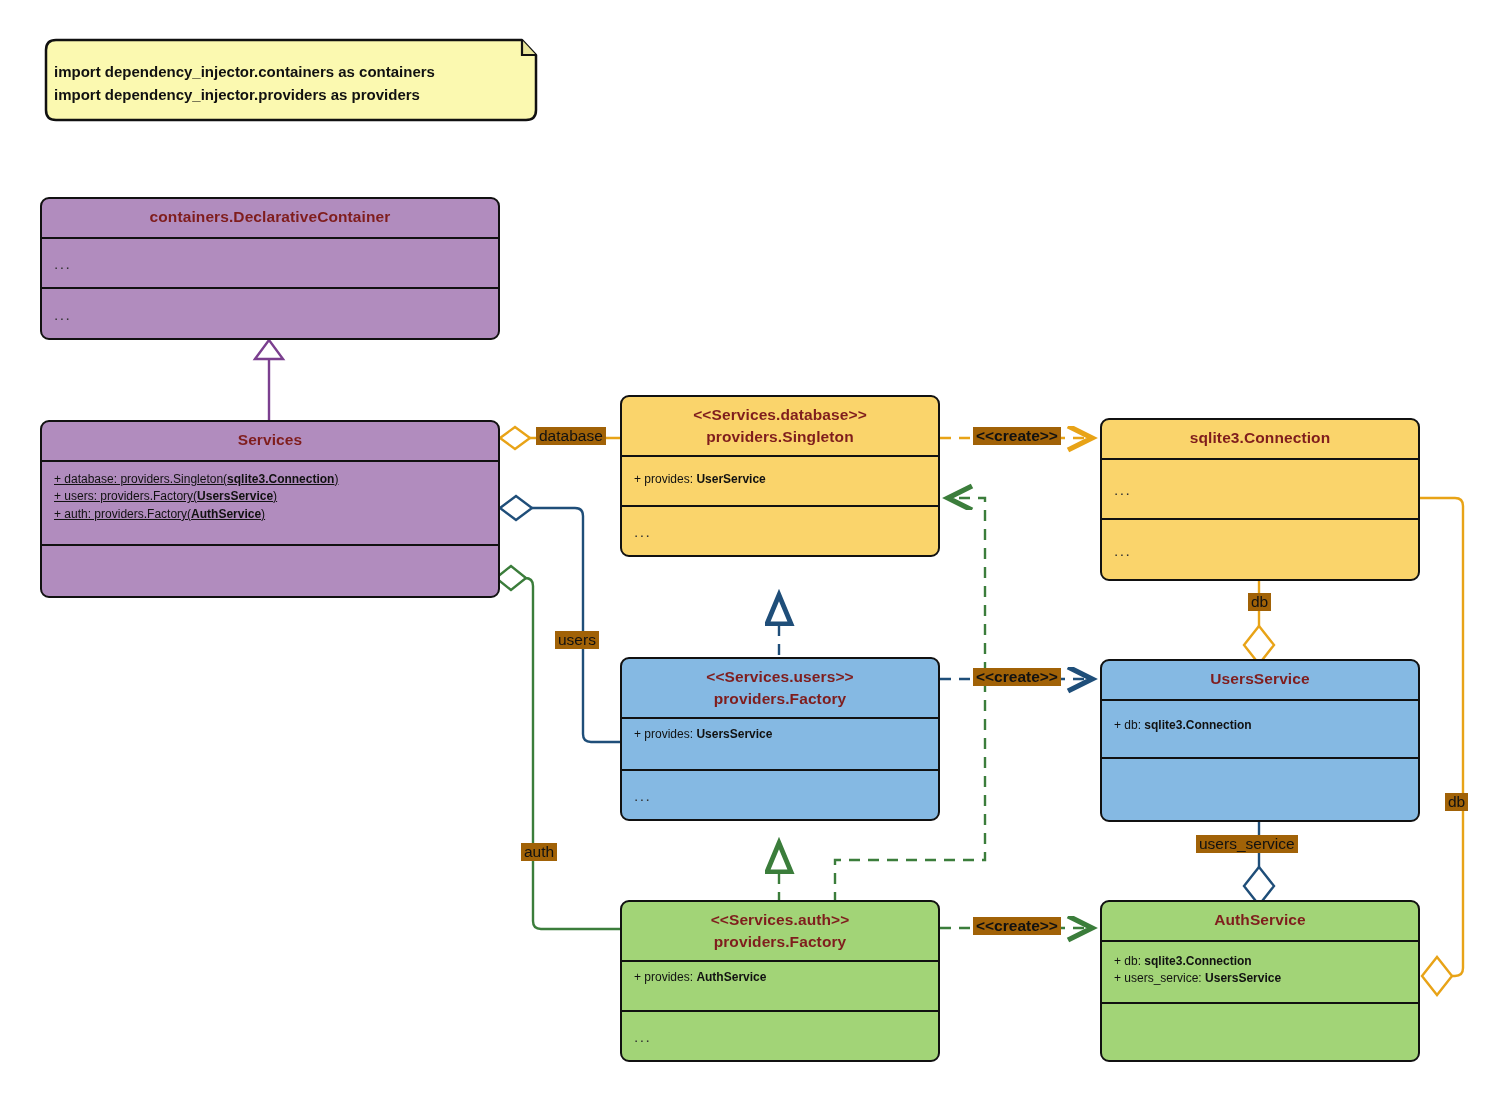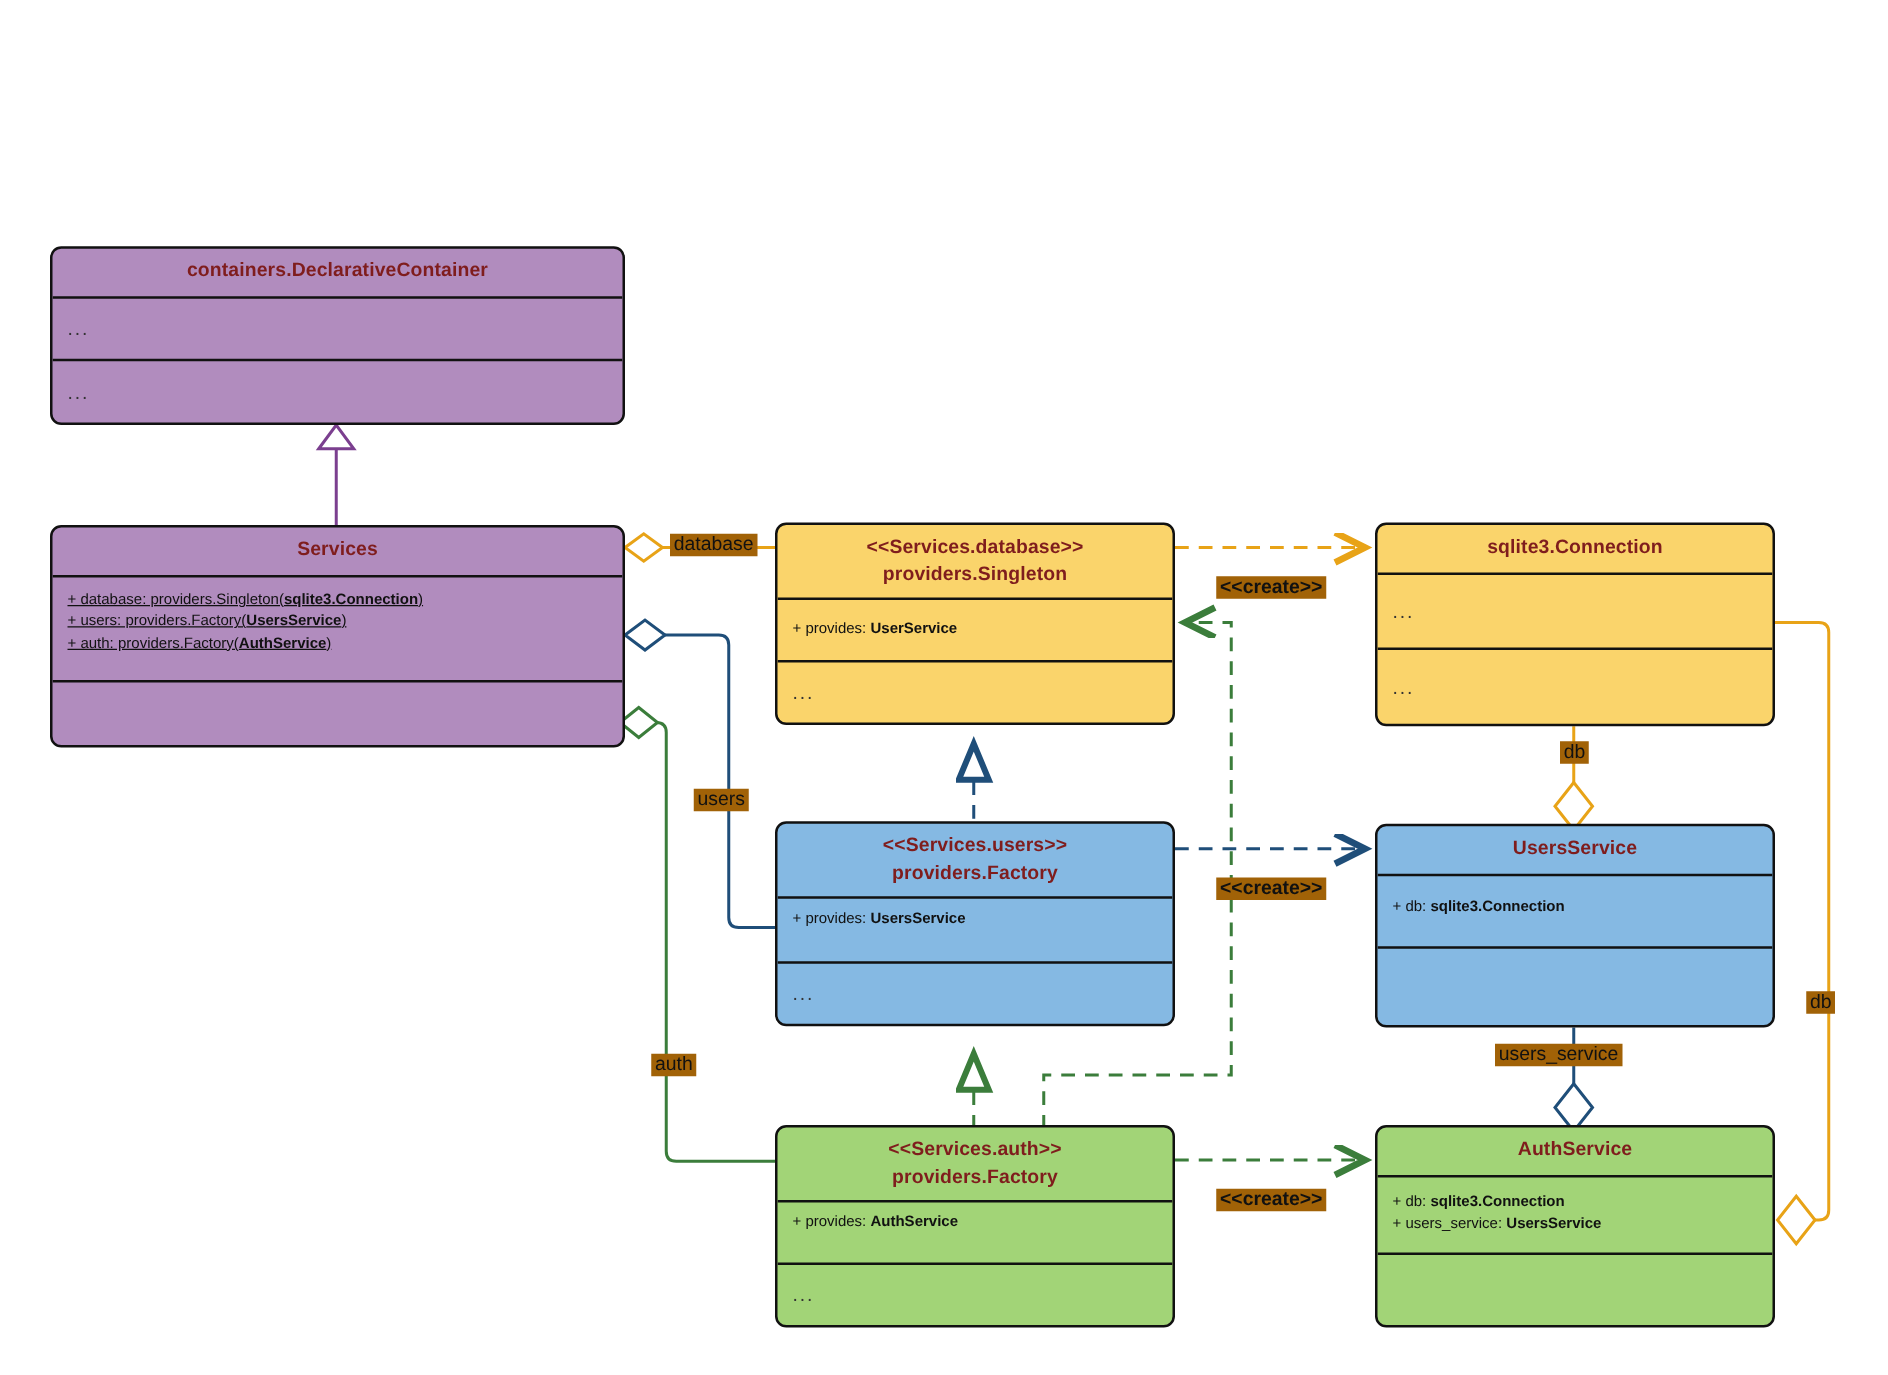--- a/index.html
+++ b/index.html
@@ -88,21 +88,21 @@
   
   .edge-label {
     position: absolute;
     font-size: 15.5px;
     color: #111111;
     background: #a16207;
     padding: 0 3px;
     white-space: nowrap;
     z-index: 7;
   }
-  .edge-label.stereotype { font-weight: bold; margin-top: 34px; }
+  .edge-label.stereotype { font-weight: bold; }
 </style>
 </head>
 <body>
 
 <div id="canvas">
 
   <svg class="edges" viewBox="0 0 1510 1100">
     <defs>
       <marker id="openarrow-y" markerWidth="14" markerHeight="14" refX="11" refY="5" orient="auto">
         <path d="M1,0 L11,5 L1,10" fill="none" stroke="#e8a317" stroke-width="2.2"></path>
@@ -174,38 +174,46 @@
       <line x1="1259" y1="822" x2="1259" y2="867" stroke="#1f4e79" stroke-width="2.4"></line>
       <path d="M1259,867 L1274,886 L1259,905 L1244,886 Z" fill="#ffffff" stroke="#1f4e79" stroke-width="2.4"></path>
     </g>
 
     <g>
       <path d="M1420,498 L1455,498 Q1463,498 1463,506 L1463,968 Q1463,976 1455,976 L1452,976" fill="none" stroke="#e8a317" stroke-width="2.4"></path>
       <path d="M1452,976 L1437,957 L1422,976 L1437,995 Z" fill="#ffffff" stroke="#e8a317" stroke-width="2.4"></path>
     </g>
   </svg>
 
+  <div class="uml-note" style="left:40px; top:38px; width:500px; height:84px;">
+    <svg width="500" height="84" viewBox="0 0 500 84">
+      <path d="M6,12 Q6,2 16,2 L482,2 L496,17 L496,72 Q496,82 486,82 L16,82 Q6,82 6,72 Z" fill="#fbf9b0" stroke="#111111" stroke-width="2.5" stroke-linejoin="round"></path>
+      <path d="M482,2 L482,17 L496,17" fill="#e8e59a" stroke="#111111" stroke-width="2.2"></path>
+    </svg>
+    <div class="note-text">import dependency_injector.containers as containers
+import dependency_injector.providers as providers</div>
+  </div>
 
   <div class="uml-class fill-purple" style="left:40px; top:197px; width:460px; height:143px;">
     <div class="row title" style="height:40px;">containers.DeclarativeContainer</div>
     <div class="row dots" style="height:50px; padding-top:16px;">...</div>
     <div class="row dots" style="height:53px; padding-top:17px;">...</div>
   </div>
 
   <div class="uml-class fill-purple" style="left:40px; top:420px; width:460px; height:178px;">
     <div class="row title" style="height:40px;">Services</div>
     <div class="row attrs" style="height:84px; padding-top:9px;">
       <div><span class="u"><span>+ database: providers.Singleton(</span><span class="b">sqlite3.Connection</span><span>)</span></span></div>
       <div><span class="u"><span>+ users: providers.Factory(</span><span class="b">UsersService</span><span>)</span></span></div>
       <div><span class="u"><span>+ auth: providers.Factory(</span><span class="b">AuthService</span><span>)</span></span></div>
     </div>
     <div class="row dots" style="height:54px;"></div>
   </div>
 
-  <div class="uml-class fill-yellow" style="left:620px; top:418px; width:320px; height:162px;">
+  <div class="uml-class fill-yellow" style="left:620px; top:395px; width:320px; height:162px;">
     <div class="row title" style="height:60px;">
       <div>&lt;&lt;Services.database&gt;&gt;</div>
       <div>providers.Singleton</div>
     </div>
     <div class="row attrs" style="height:50px; padding-top:14px;">
       <span>+ provides: </span><span class="b">UserService</span>
     </div>
     <div class="row dots" style="height:52px; padding-top:16px;">...</div>
   </div>
 

